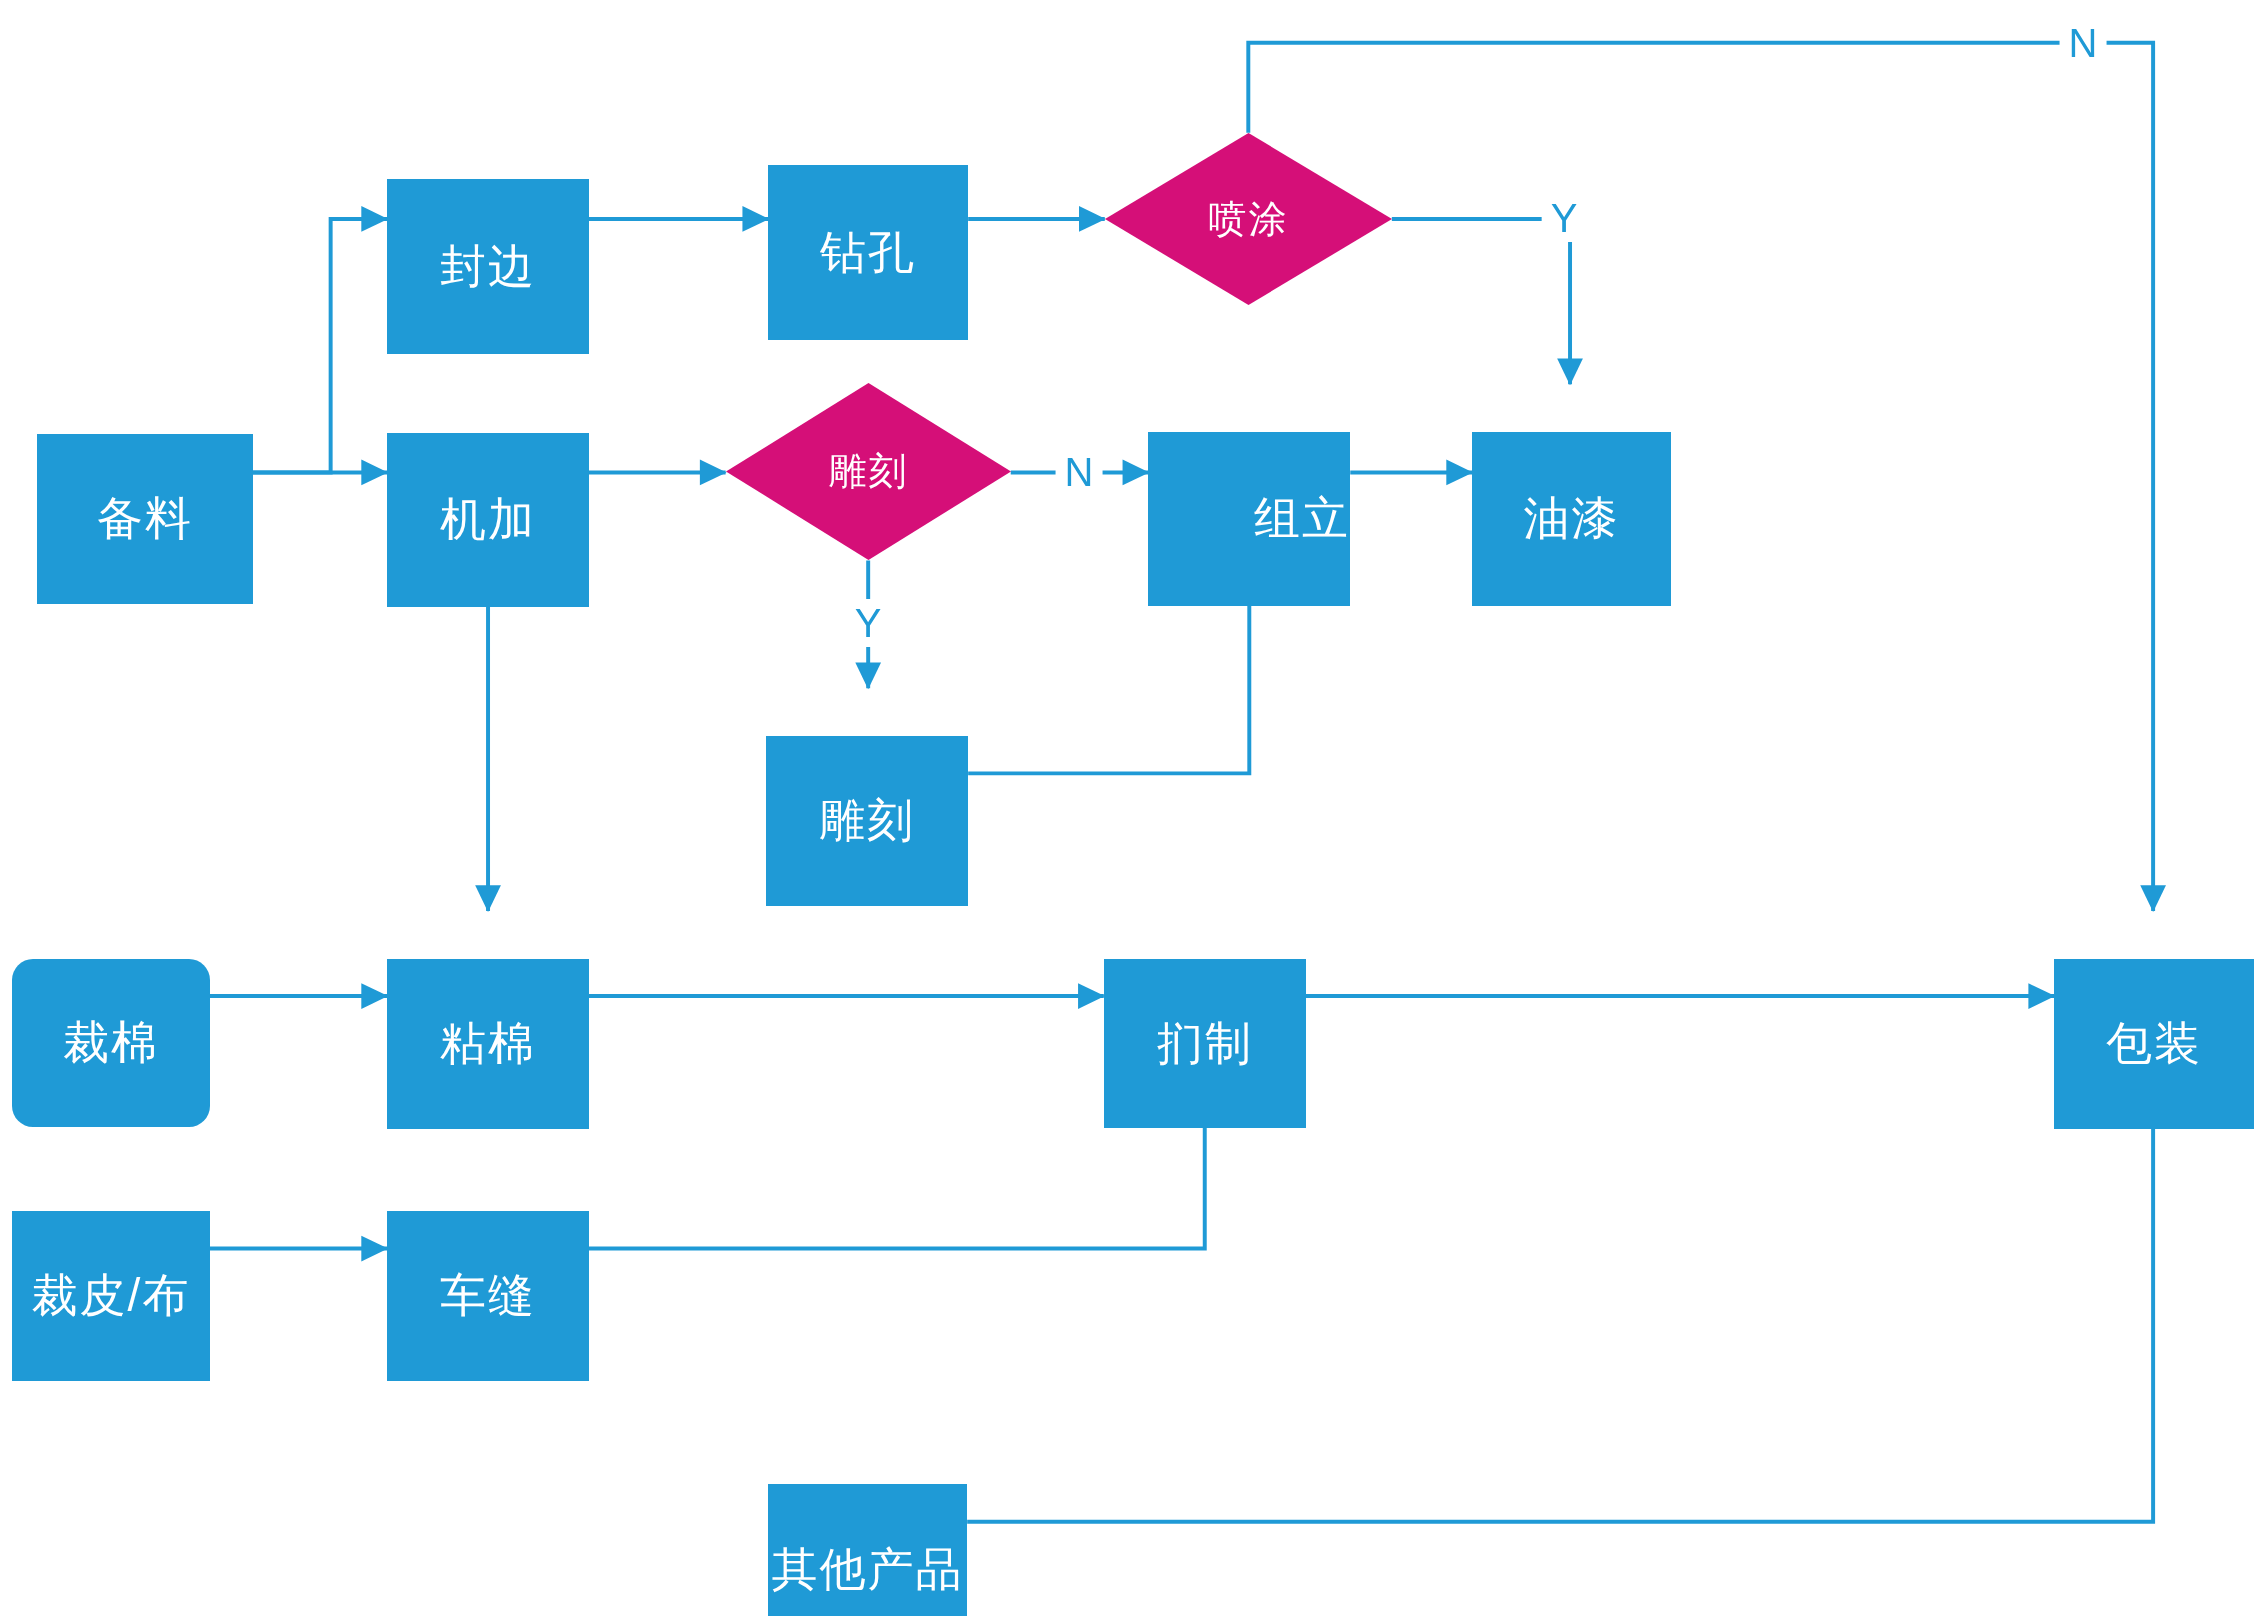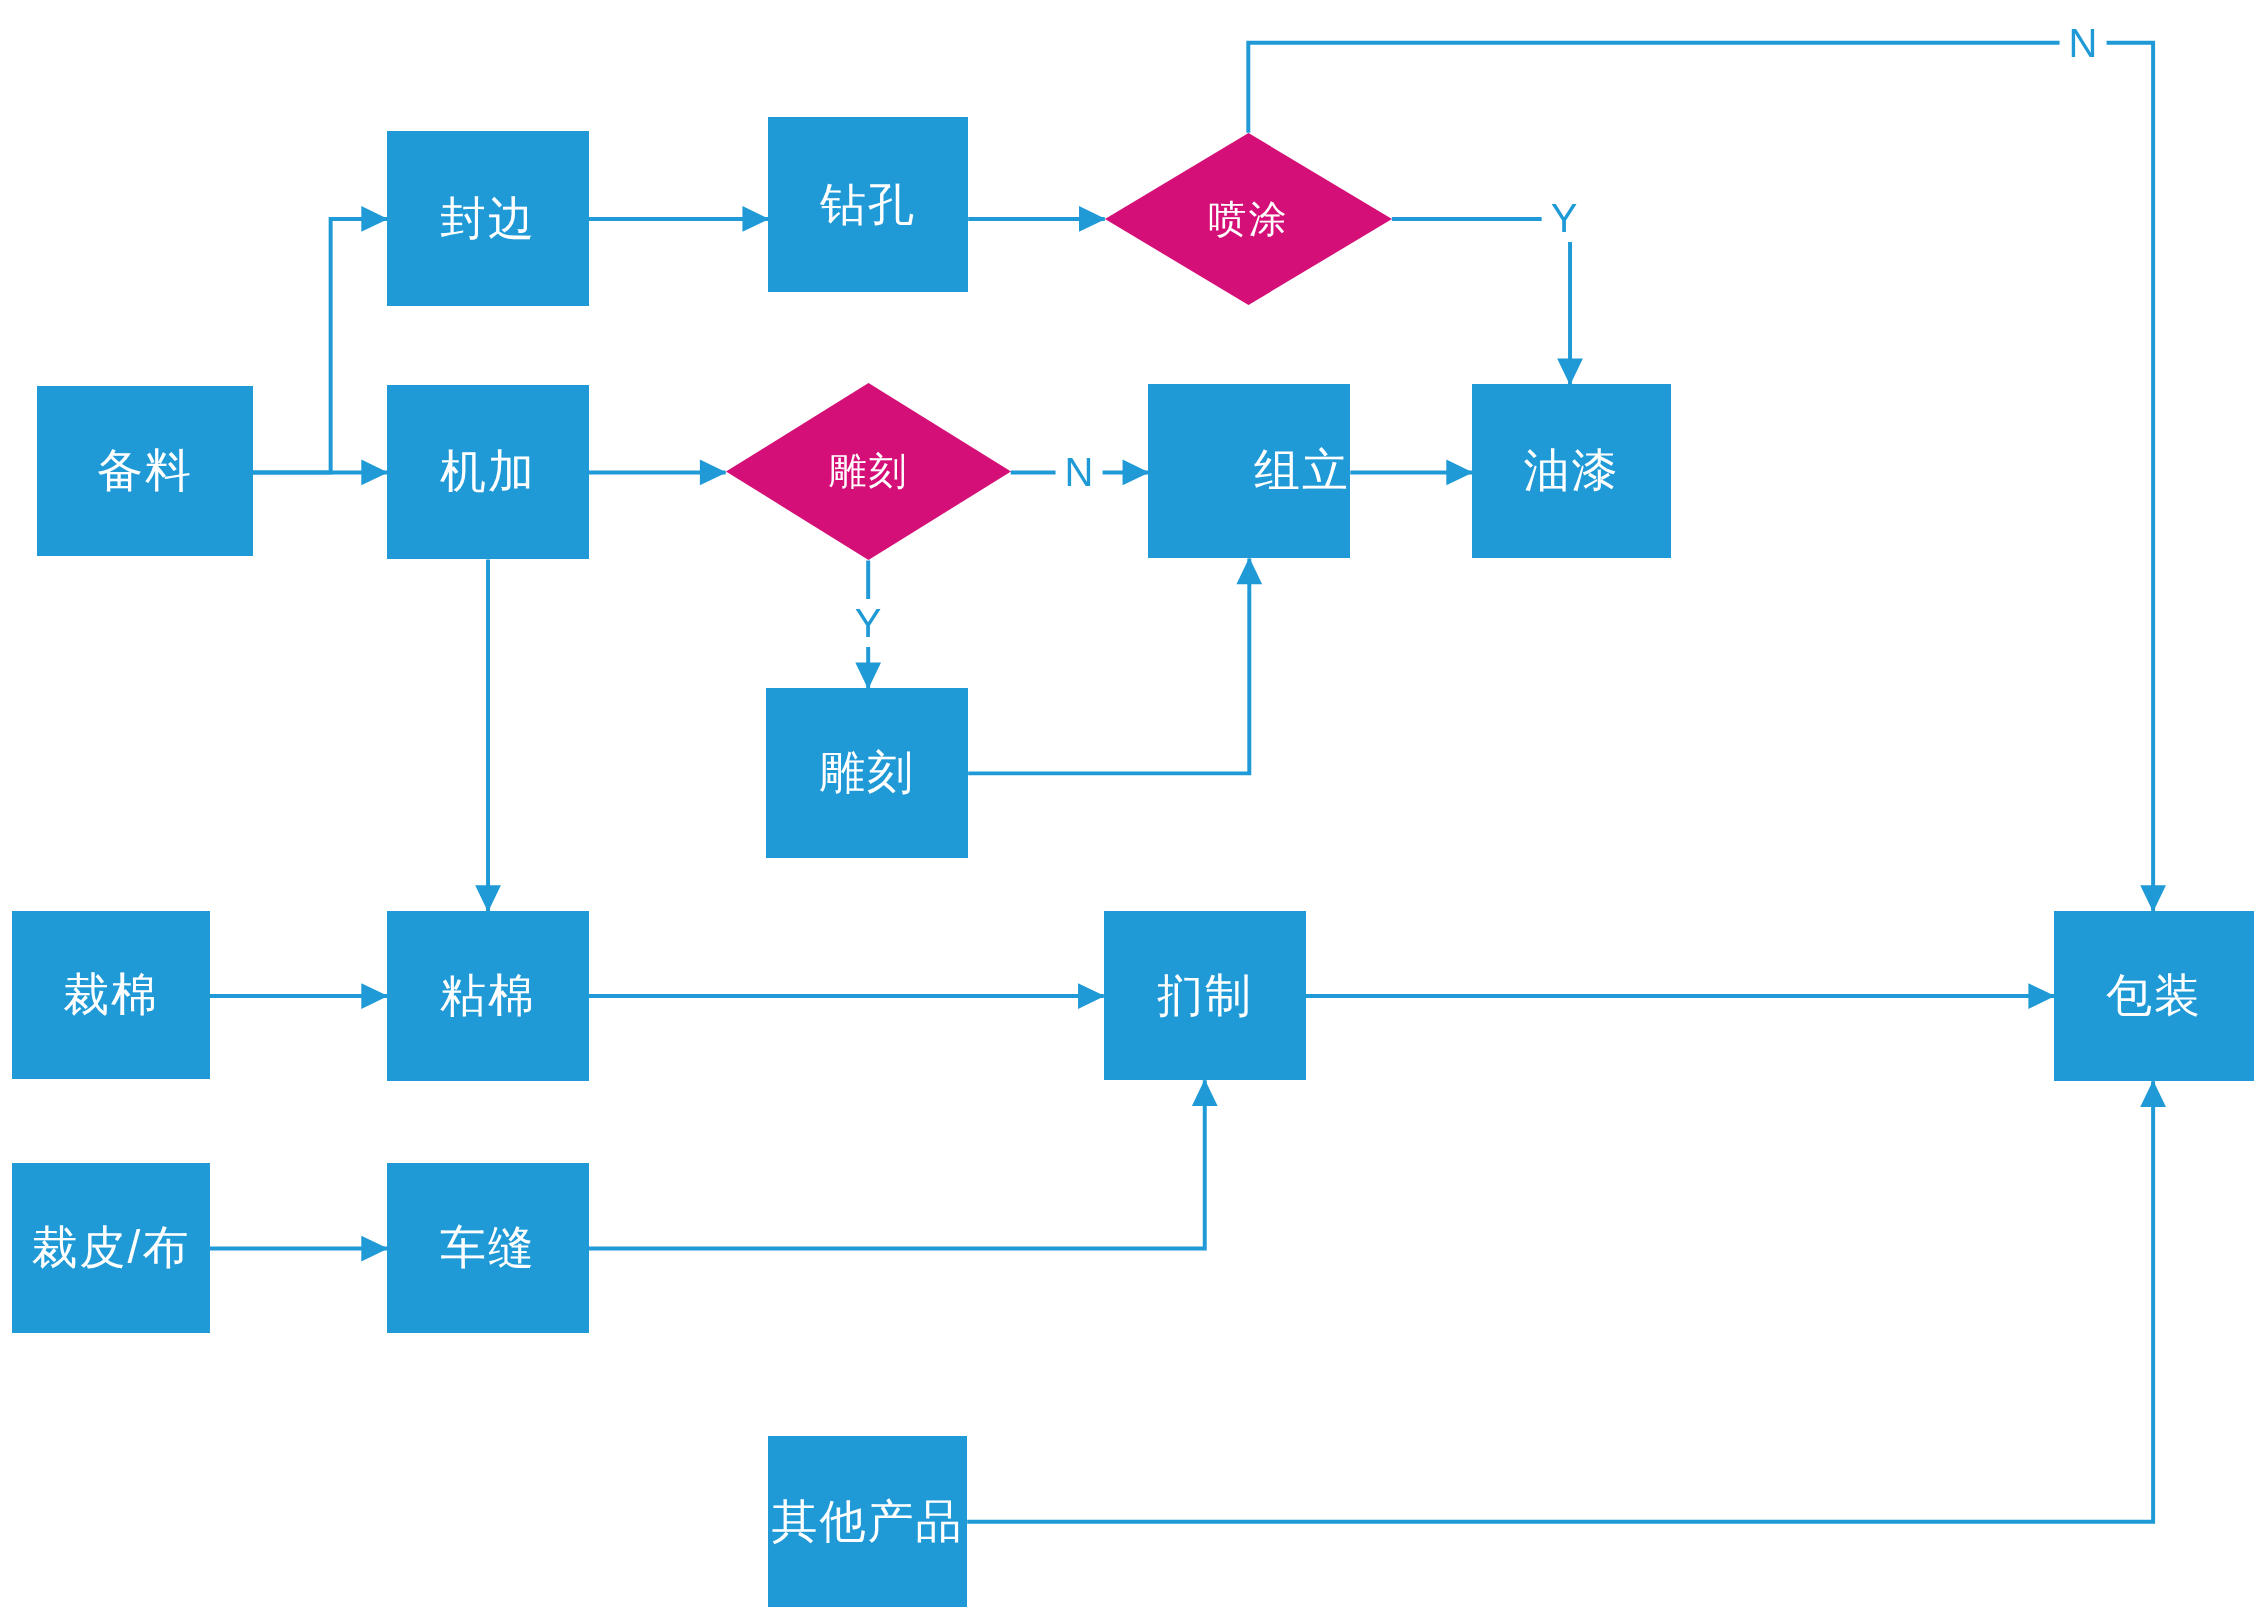--- a/index.html
+++ b/index.html
@@ -30,20 +30,21 @@
     justify-content: center;
     color: var(--node-text, #ffffff);
     letter-spacing: 2px;
     text-align: center;
     box-sizing: border-box;
     user-select: none;
   }
   .node.process {
     background: var(--process-fill, #1f9ad6);
     font-size: 46px;
+    margin-top: 48px;
   }
   .node.decision {
     background: var(--decision-fill, #d50f78);
     clip-path: polygon(50% 0%, 100% 50%, 50% 100%, 0% 50%);
     font-size: 38px;
   }
   .edge-label {
     position: absolute;
     transform: translate(-50%, -50%);
     background: #ffffff;
@@ -103,21 +104,21 @@
     </div>
     <div class="node process" style="left: 1148px; top: 384px; width: 202px; height: 174px; justify-content: flex-end;">
       <span>组立</span>
     </div>
     <div class="node process" style="left: 1472px; top: 384px; width: 199px; height: 174px;">
       <span>油漆</span>
     </div>
     <div class="node process" style="left: 766px; top: 688px; width: 202px; height: 170px;">
       <span>雕刻</span>
     </div>
-    <div class="node process" style="left: 12px; top: 911px; width: 198px; height: 168px;">
+    <div class="node process" style="left: 12px; top: 911px; width: 198px; height: 168px; border-radius: 21px;">
       <span>裁棉</span>
     </div>
     <div class="node process" style="left: 387px; top: 911px; width: 202px; height: 170px; text-align: center;">
       <span>粘棉</span>
     </div>
     <div class="node process" style="left: 1104px; top: 911px; width: 202px; height: 169px;">
       <span>扪制</span>
     </div>
     <div class="node process" style="left: 2054px; top: 911px; width: 200px; height: 170px;">
       <span>包装</span>

